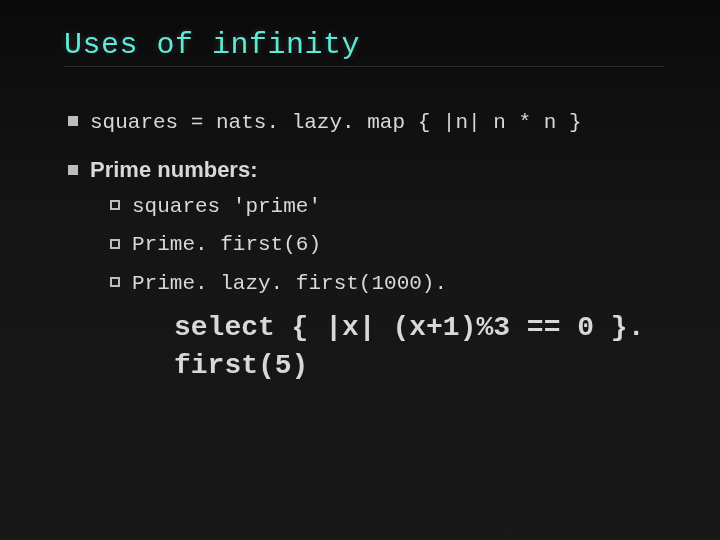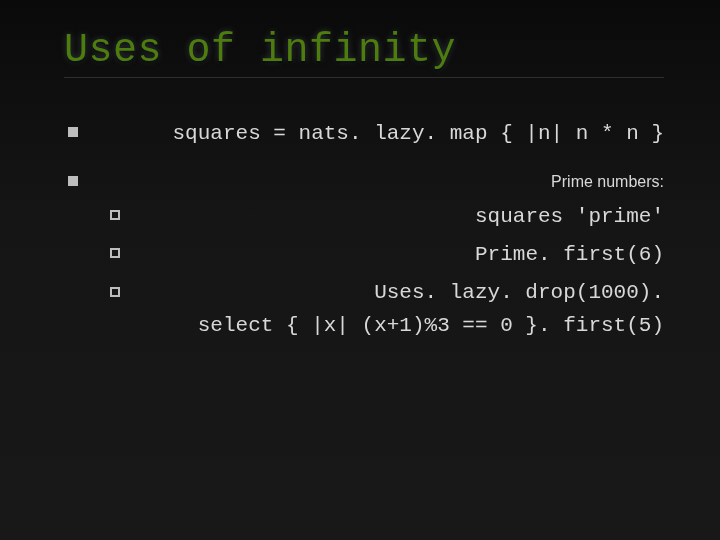--- a/index.html
+++ b/index.html
@@ -14,57 +14,57 @@
     background-image: linear-gradient(to bottom, #0a0a0a 0%, #151515 40%, #181818 100%);
     color: #d8d8d8;
     font-family: sans-serif;
   }
   .slide {
     box-sizing: border-box;
     padding: 28px 56px 28px 64px;
   }
   .title {
     font-family: "Courier New", Courier, monospace;
-    font-size: 40px;
-    color: #4d7c0f;
+    font-size: 30px;
+    color: #5eead4;
     text-shadow: 0 0 6px rgba(180,200,220,0.25), 0 2px 2px rgba(0,0,0,0.8);
     border-bottom: 1px solid #2e2e2e;
     padding-bottom: 4px;
     margin-bottom: 40px;
     letter-spacing: 0.5px;
   }
   ul.level1 {
     list-style: none;
     padding: 0;
     margin: 0;
   }
   ul.level1 > li {
     position: relative;
     padding-left: 26px;
     margin-bottom: 18px;
     font-size: 21px;
     line-height: 1.35;
     color: #d8d8d8;
-    text-align: right;
   }
   ul.level1 > li::before {
     content: "";
     position: absolute;
     left: 4px;
     top: 0.45em;
     width: 10px;
     height: 10px;
     background: #bdbdbd;
   }
   .mono {
     font-family: "Courier New", Courier, monospace;
   }
   .sans {
     font-family: Arial, sans-serif;
-    font-size: 16px;
+    font-size: 22px;
+    font-weight: bold;
   }
   ul.level2 {
     list-style: none;
     padding: 0;
     margin: 8px 0 0 16px;
   }
   ul.level2 > li {
     position: relative;
     padding-left: 26px;
     margin-bottom: 10px;
@@ -79,23 +79,24 @@
     top: 0.35em;
     width: 10px;
     height: 10px;
     box-sizing: border-box;
     border: 2px solid #bdbdbd;
     background: transparent;
   }
   .cont {
     padding-left: 42px;
     font-family: "Courier New", Courier, monospace;
-    font-size: 21px;
+    font-size: 28px;
     line-height: 1.35;
-    margin-top: 4px;
+    margin-top: 11px;
+    font-weight: bold;
   }
 </style>
 </head>
 <body>
 
 <div class="slide">
   <div class="title">Uses of infinity</div>
 
   <ul class="level1">
     <li>
@@ -104,19 +105,19 @@
     <li>
       <span class="sans">Prime numbers:</span>
       <ul class="level2">
         <li>
           <span>squares 'prime'</span>
         </li>
         <li>
           <span>Prime. first(6)</span>
         </li>
         <li>
-          <span>Uses. lazy. drop(1000).</span>
+          <span>Prime. lazy. first(1000).</span>
           <div class="cont">select { |x| (x+1)%3 == 0 }. first(5)</div>
         </li>
       </ul>
     </li>
   </ul>
 </div>
 
 </body></html>

